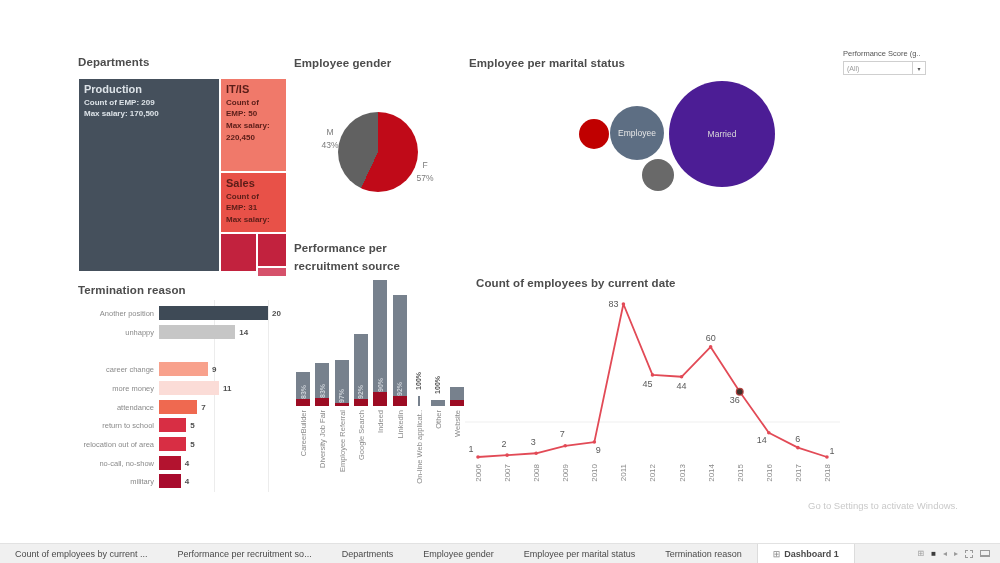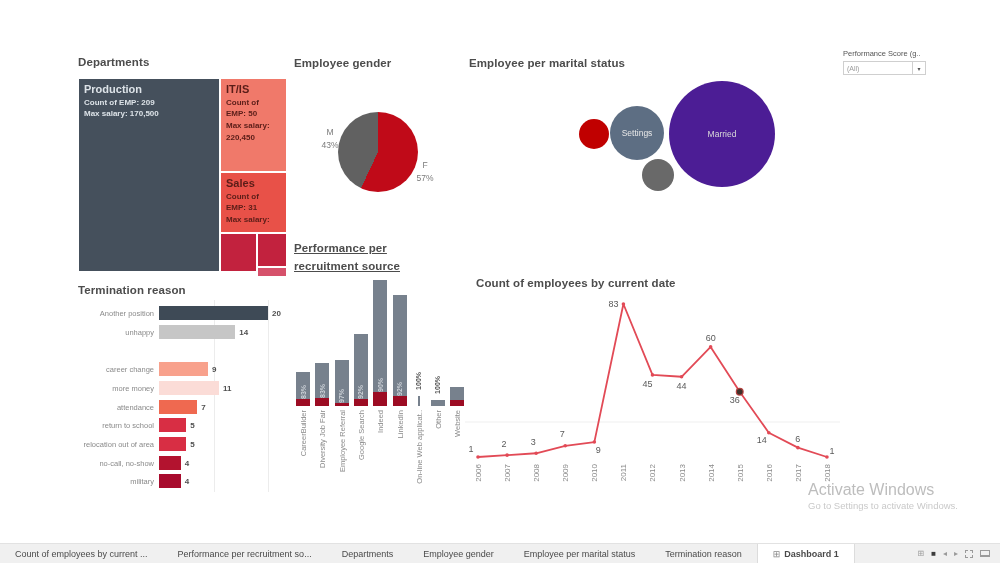--- a/index.html
+++ b/index.html
@@ -70,21 +70,21 @@
 </style>
 </head>
 <body>
 
 <div id="canvas">
 
   <div class="abs chart-title" style="left:78px; top:56px;">Departments</div>
   <div class="abs chart-title" style="left:294px; top:57px;">Employee gender</div>
   <div class="abs chart-title" style="left:469px; top:57px;">Employee per marital status</div>
   <div class="abs chart-title" style="left:78px; top:284px;">Termination reason</div>
-  <div class="abs chart-title" style="left:294px; top:239px; width:152px; line-height:1.6;text-decoration:underline;">Performance per recruitment source</div>
+  <div class="abs chart-title" style="left:294px; top:239px; width:152px; line-height:1.6;">Performance per recruitment source</div>
   <div class="abs chart-title" style="left:469px; top:277px;margin-left:7px;">Count of employees by current date</div>
 
   <div id="filter-label">Performance Score (g..</div>
   <div id="filter-box">
     <span id="filter-value">(All)</span>
     <span id="filter-arrow">▾</span>
   </div>
 
   <div id="treemap">
       <div class="tm-node" style="left: 0px; top: 0px; width: 142px; height: 194px; background: rgb(69, 80, 92); color: rgb(221, 227, 232);">
@@ -115,21 +115,21 @@
   <div class="pie-label" style="left:403px; top:159px;">
     <div>F</div>
       <div>57%</div>
   </div>
 
   <div id="bubbles">
       <div class="bubble" style="left: 204px; top: 11px; width: 106px; height: 106px; background: #4c1d95; color: rgb(217, 217, 217);">
         <span>Married</span>
       </div>
       <div class="bubble" style="left: 145px; top: 36px; width: 54px; height: 54px; background: rgb(93, 110, 131); color: rgb(232, 232, 232);">
-        <span>Settings</span>
+        <span>Employee</span>
       </div>
       <div class="bubble" style="left: 114px; top: 49px; width: 30px; height: 30px; background: rgb(192, 0, 0); color: rgb(255, 255, 255);"></div>
       <div class="bubble" style="left: 177px; top: 89px; width: 32px; height: 32px; background: rgb(105, 105, 105); color: rgb(255, 255, 255);"></div>
     </div>
 
   <div id="term">
       <div class="term-grid" style="left: 135.5px;"></div>
       <div class="term-grid" style="left: 190px;"></div>
       <div class="term-row" style="top: 8px;">
         <div class="term-label">Another position</div>
@@ -263,21 +263,20 @@
       <text x="296.79999999999995" y="150.742" font-size="9" fill="#5a5a5a" text-anchor="middle">14</text>
       <text x="306.79999999999995" y="172" font-size="8" fill="#8a8a8a" text-anchor="end" transform="rotate(-90 306.79999999999995 172)">2016</text>
       <circle cx="332.88" cy="155.67" r="1.8" fill="#e24a56"></circle>
       <text x="332.88" y="149.67" font-size="9" fill="#5a5a5a" text-anchor="middle">6</text>
       <text x="335.88" y="172" font-size="8" fill="#8a8a8a" text-anchor="end" transform="rotate(-90 335.88 172)">2017</text>
       <circle cx="361.96" cy="165" r="1.8" fill="#e24a56"></circle>
       <text x="366.96" y="162" font-size="9" fill="#5a5a5a" text-anchor="middle">1</text>
       <text x="364.96" y="172" font-size="8" fill="#8a8a8a" text-anchor="end" transform="rotate(-90 364.96 172)">2018</text>
     </svg>
 
-  <div id="wm1">Activate Windows</div>
   <div id="wm2">Go to Settings to activate Windows.</div>
 
   <div id="tabbar">
       <div class="tab">Count of employees by current ...</div>
       <div class="tab">Performance per recruitment so...</div>
       <div class="tab">Departments</div>
       <div class="tab">Employee gender</div>
       <div class="tab">Employee per marital status</div>
       <div class="tab">Termination reason</div>
       <div class="tab active"><span class="tab-grid-glyph">⊞</span>Dashboard 1</div>

